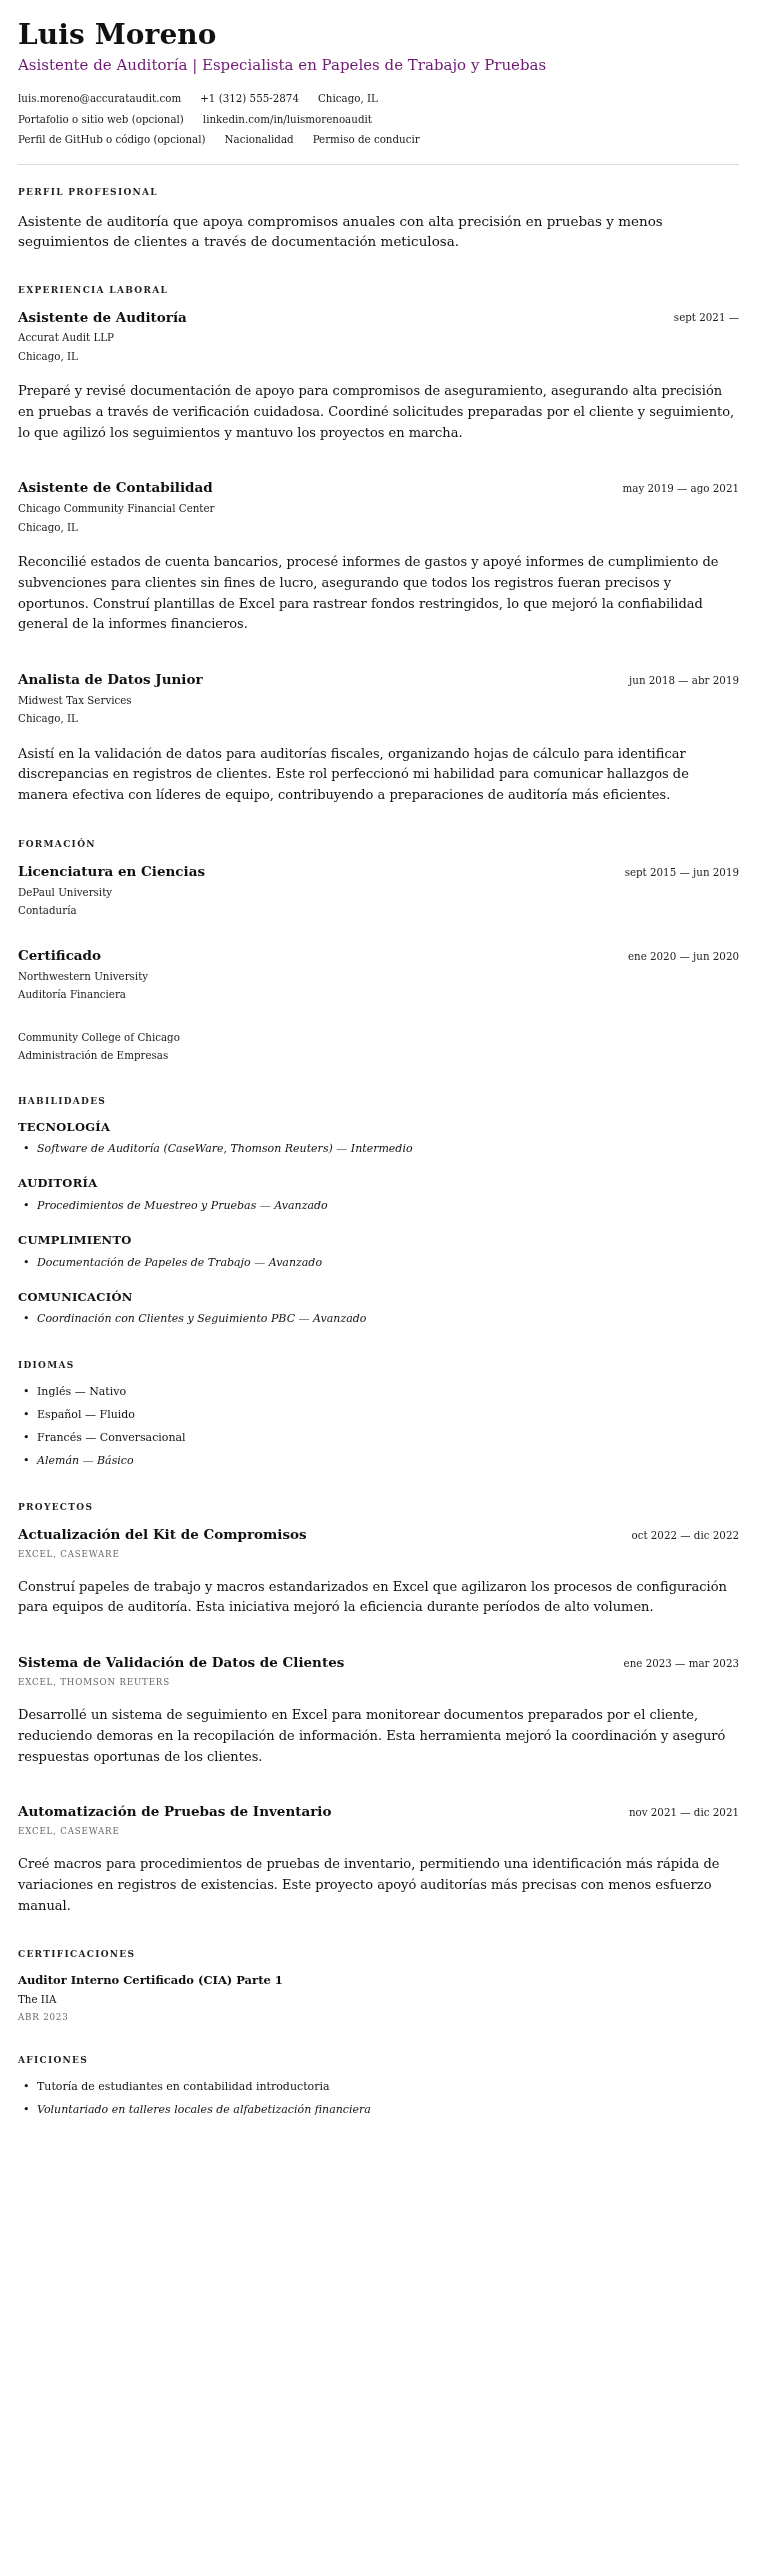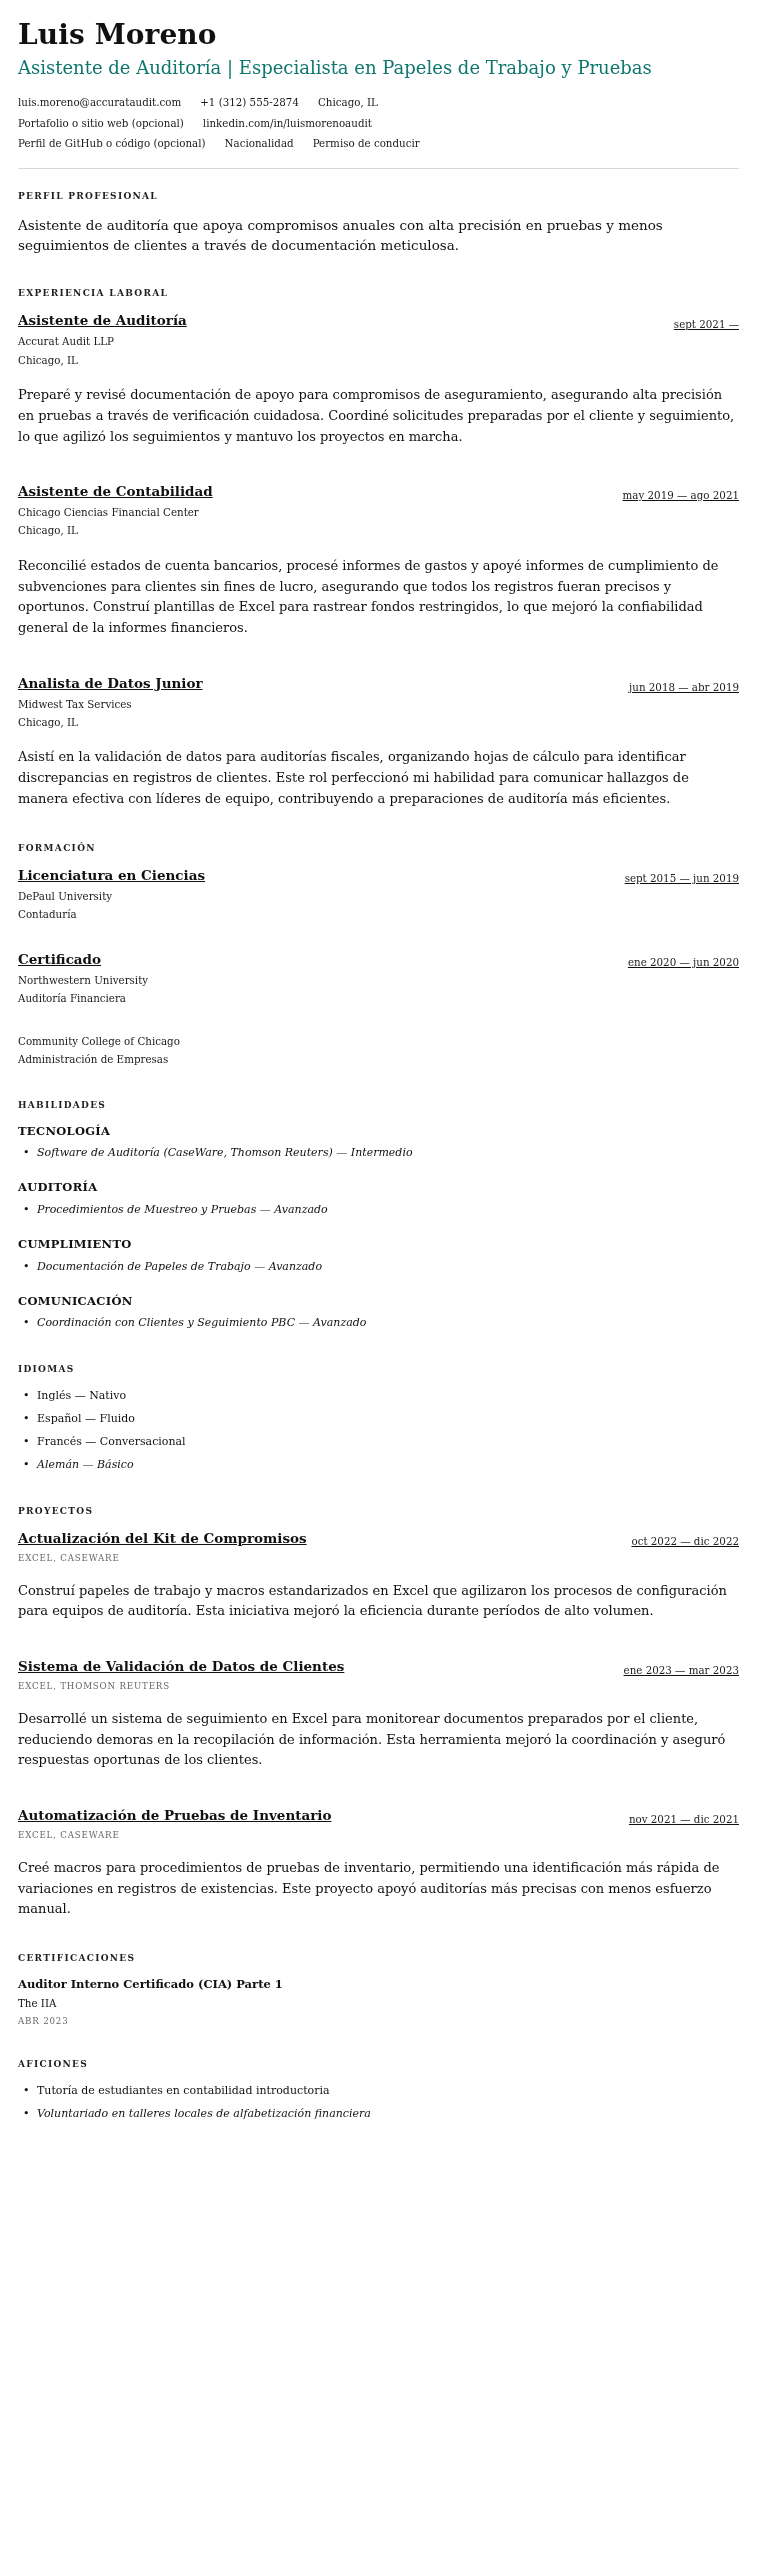--- a/index.html
+++ b/index.html
@@ -19,24 +19,24 @@
 
   
   .candidate-name {
     font-size: 28px;
     font-weight: 700;
     line-height: 1.15;
     margin: 0 0 5.1px 0;
     letter-spacing: 0.1px;
   }
   .candidate-headline {
-    font-size: 18px;
+    font-size: 15px;
     line-height: 1.3;
     margin: 0 0 16.7px 0;
-    color: #0f766e;
+    color: #701a75;
   }
   .contact-row {
     display: flex;
     flex-wrap: wrap;
     column-gap: 19px;
     row-gap: 2.6px;
     font-size: 10.3px;
     color: #1a1a1a;
     margin-bottom: 8.3px;
   }
@@ -62,23 +62,22 @@
     margin: 0;
     max-width: 718px;
   }
 
   
   .entry { margin-bottom: 36px; }
   .entry:last-child { margin-bottom: 0; }
   .entry-head {
     display: flex;
     justify-content: space-between;
-    align-items: flex-end;
+    align-items: center;
     gap: 13px;
-    text-decoration: underline;
   }
   .entry-title {
     font-size: 13.5px;
     font-weight: 700;
     margin: 0;
     line-height: 1.3;
   }
   .entry-dates {
     font-size: 10.3px;
     color: #222222;
@@ -198,21 +197,21 @@
       <div class="entry-sub">Accurat Audit LLP</div>
       <div class="entry-sub">Chicago, IL</div>
       <p class="entry-desc">Preparé y revisé documentación de apoyo para compromisos de aseguramiento, asegurando alta precisión en pruebas a través de verificación cuidadosa. Coordiné solicitudes preparadas por el cliente y seguimiento, lo que agilizó los seguimientos y mantuvo los proyectos en marcha.</p>
     </div>
 
     <div class="entry">
       <div class="entry-head">
         <h3 class="entry-title">Asistente de Contabilidad</h3>
         <span class="entry-dates">may 2019 — ago 2021</span>
       </div>
-      <div class="entry-sub">Chicago Ciencias Financial Center</div>
+      <div class="entry-sub">Chicago Community Financial Center</div>
       <div class="entry-sub">Chicago, IL</div>
       <p class="entry-desc">Reconcilié estados de cuenta bancarios, procesé informes de gastos y apoyé informes de cumplimiento de subvenciones para clientes sin fines de lucro, asegurando que todos los registros fueran precisos y oportunos. Construí plantillas de Excel para rastrear fondos restringidos, lo que mejoró la confiabilidad general de la informes financieros.</p>
     </div>
 
     <div class="entry">
       <div class="entry-head">
         <h3 class="entry-title">Analista de Datos Junior</h3>
         <span class="entry-dates">jun 2018 — abr 2019</span>
       </div>
       <div class="entry-sub">Midwest Tax Services</div>

